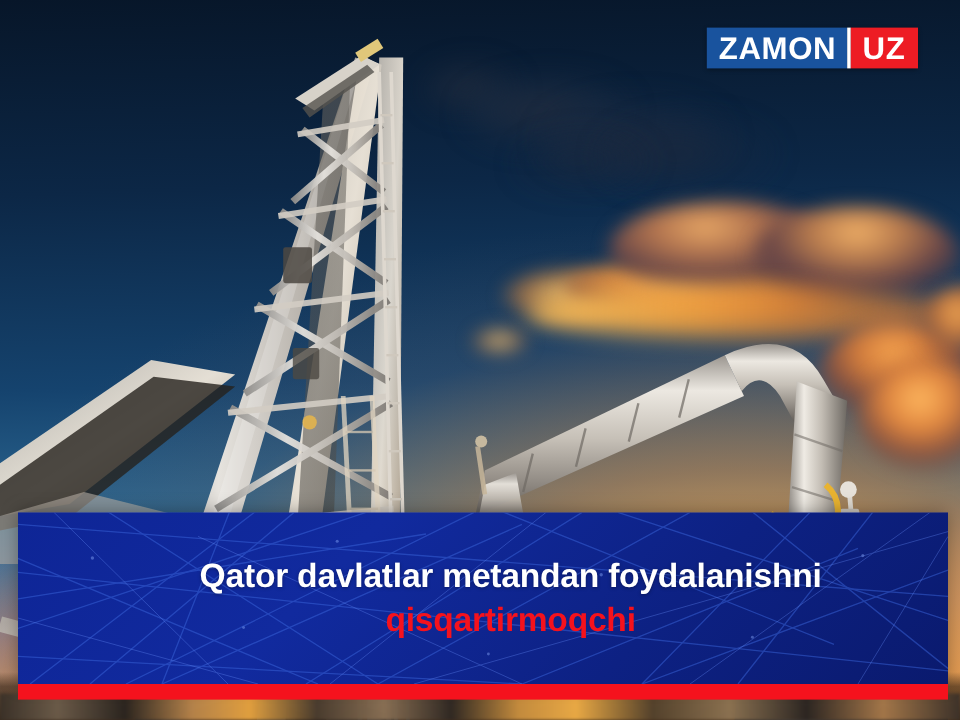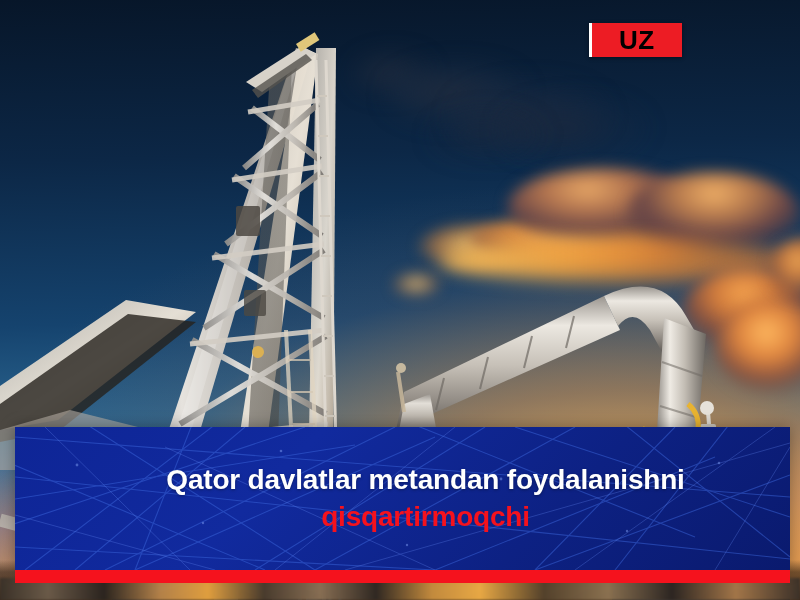--- a/index.html
+++ b/index.html
@@ -148,26 +148,26 @@
     line-height: 34px;
     padding: 0 9px 0 10px;
     font-family: "Liberation Sans", sans-serif;
   }
   .logo-divider {
     width: 3px;
     background: #ffffff;
   }
   .logo-uz {
     background: #ed1c24;
-    color: #000000;
+    color: #ffffff;
     font-size: 26px;
     font-weight: bold;
     letter-spacing: .5px;
     line-height: 34px;
-    padding: 0 27px;
+    padding: 0 10px;
     font-family: "Liberation Sans", sans-serif;
   }
 
   
   .caption-panel {
     position: absolute;
     left: 15px;
     top: 427px;
     width: 775px;
     height: 143px;
@@ -424,20 +424,21 @@
           <circle cx="401" cy="368" r="5" fill="#d8c7a8"></circle>
         </g>
       </svg>
     </div>
 
     <div class="foreground-dark"></div>
     <div class="foreground-strip"></div>
   </div>
 
   <div class="logo">
+    <span class="logo-zamon">ZAMON</span>
     <span class="logo-divider"></span>
     <span class="logo-uz">UZ</span>
   </div>
 
   <div class="caption-panel">
     <svg class="caption-net" viewBox="0 0 775 143" preserveAspectRatio="none" xmlns="http://www.w3.org/2000/svg">
       <g stroke="#3f6be0" stroke-width="1.1" opacity="0.55" fill="none">
         <line x1="-20" y1="30" x2="250" y2="143"></line>
         <line x1="10" y1="143" x2="210" y2="-10"></line>
         <line x1="60" y1="-10" x2="300" y2="143"></line>

